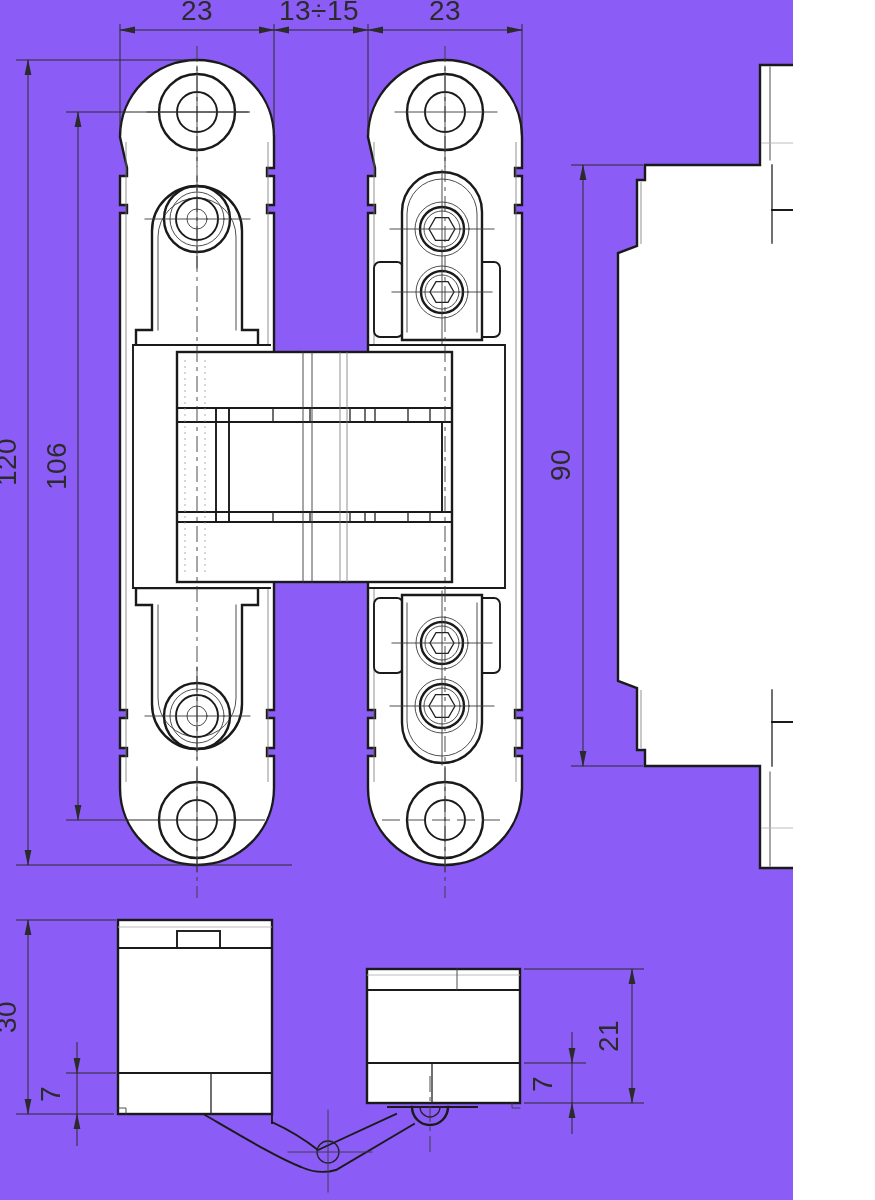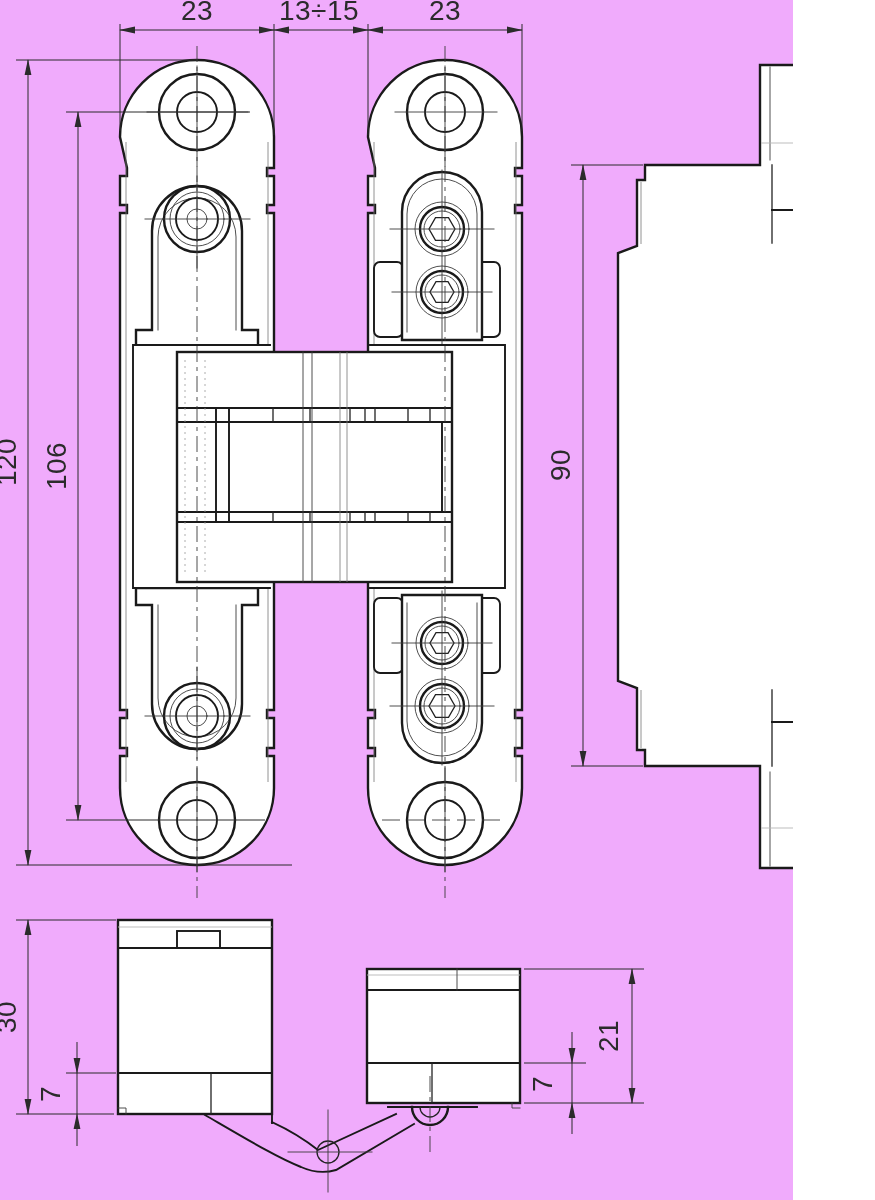--- a/index.html
+++ b/index.html
@@ -1,16 +1,16 @@
 <!DOCTYPE html>
 <html><head>
 <meta charset="utf-8">
 <style>
   html,body{margin:0;padding:0;background:#ffffff;}
-  .page{width:793px;height:1200px;background:#f0abfc;position:relative;overflow:hidden;}
+  .page{width:793px;height:1200px;background:#8b5cf6;position:relative;overflow:hidden;}
   svg{display:block;}
   
   .h  {stroke:#1a1a1a;stroke-width:2.4;fill:none;stroke-linecap:square;}
   .h2 {stroke:#1a1a1a;stroke-width:1.9;fill:none;stroke-linecap:square;}
   .m  {stroke:#222222;stroke-width:1.3;fill:none;stroke-linecap:square;}
   .t  {stroke:#3a3a3a;stroke-width:0.9;fill:none;stroke-linecap:square;}
   .t2 {stroke:#777777;stroke-width:0.8;fill:none;}
   .lt {stroke:#b5b5b5;stroke-width:0.9;fill:none;}
   .hw {stroke:#1a1a1a;stroke-width:2.4;fill:#ffffff;stroke-linejoin:miter;}
   .hw2{stroke:#1a1a1a;stroke-width:1.9;fill:#ffffff;stroke-linejoin:miter;}

